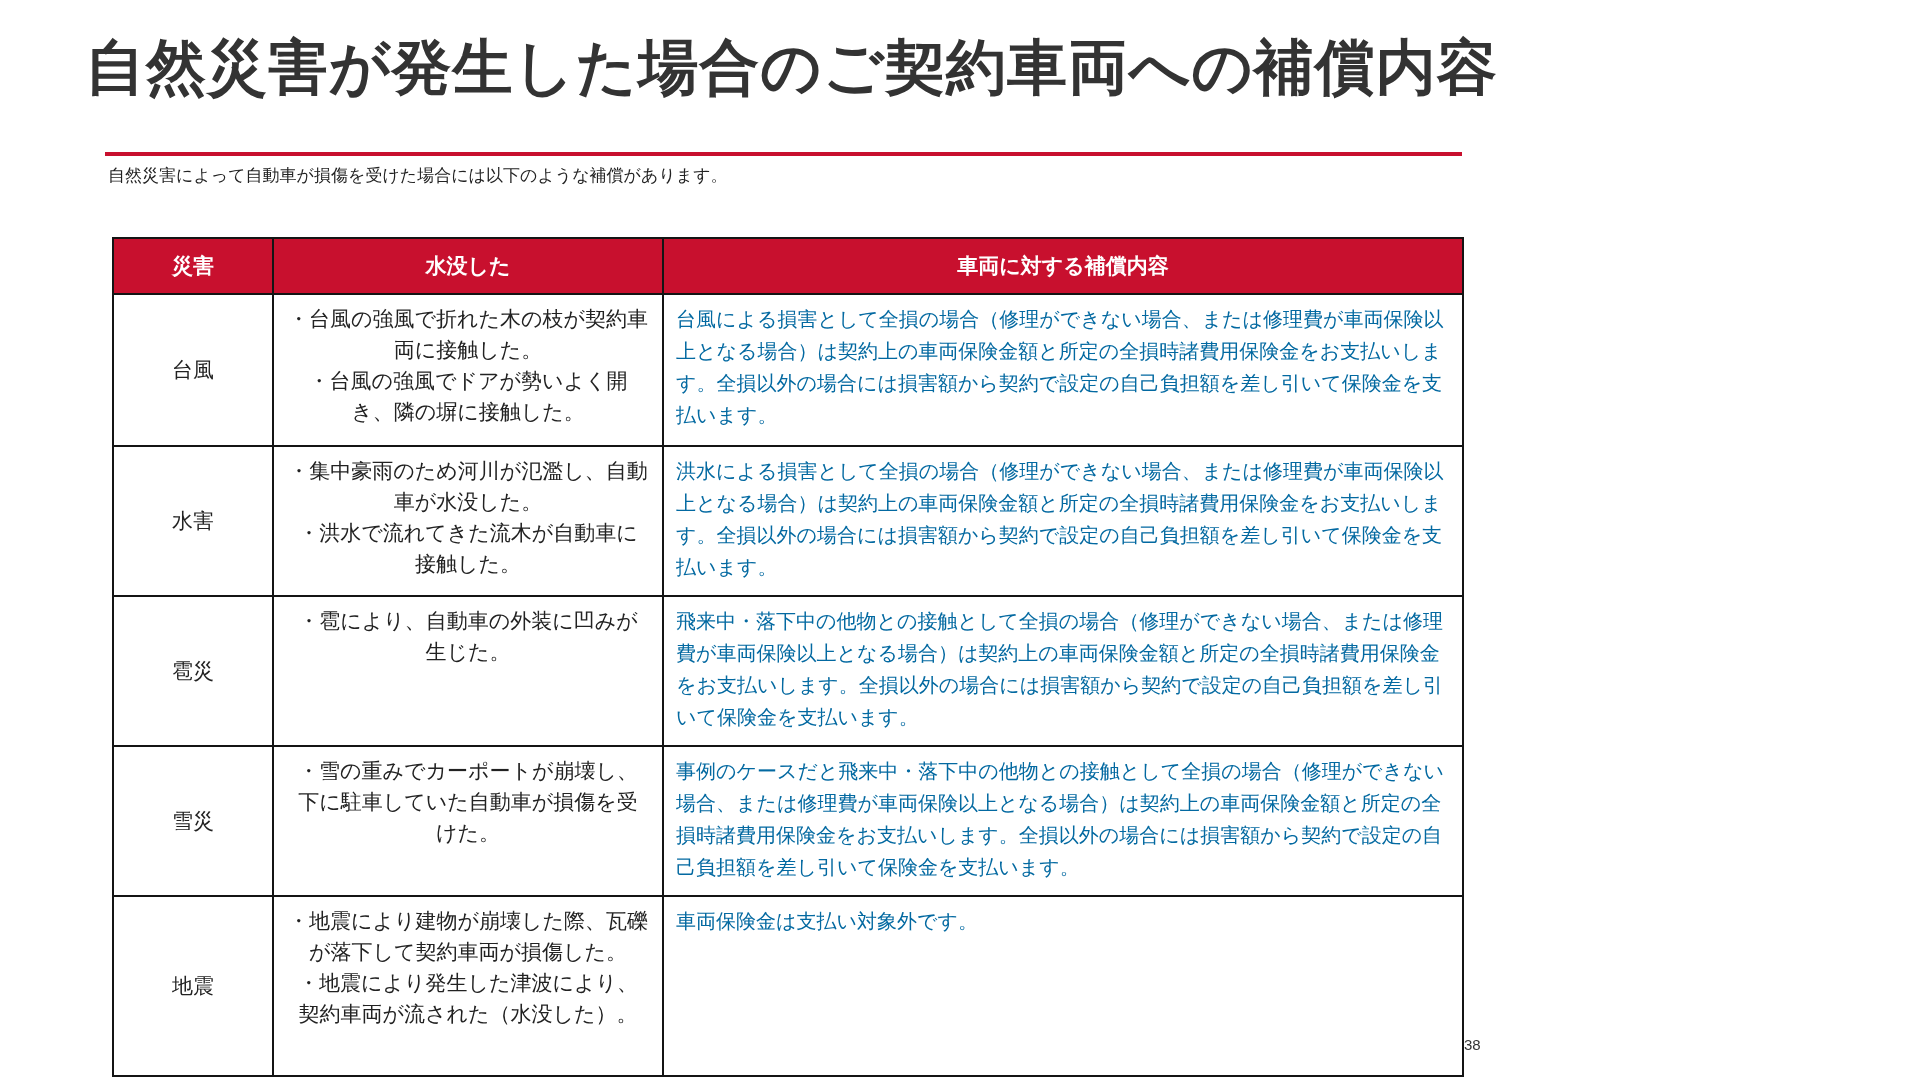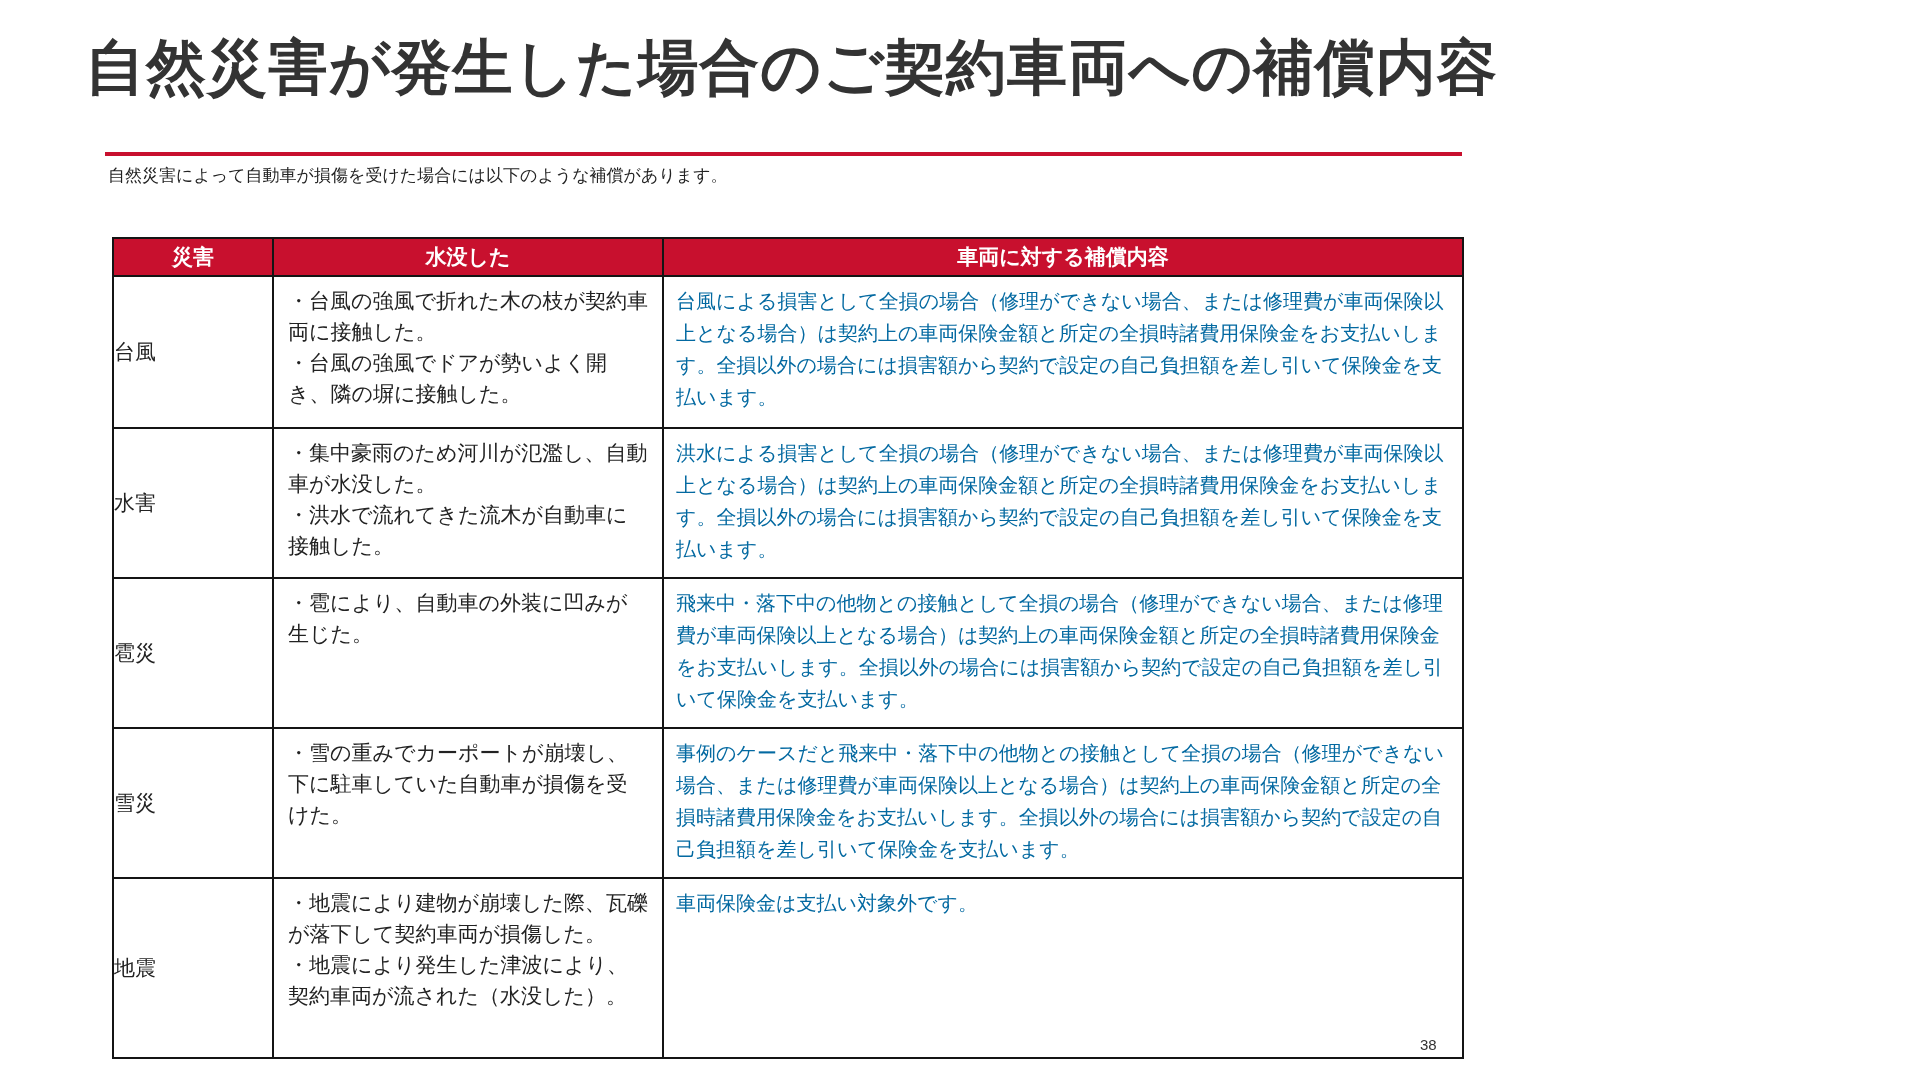--- a/index.html
+++ b/index.html
@@ -24,38 +24,38 @@
     position:absolute; left:112px; top:237px;
     width:1350px; table-layout:fixed; border-collapse:collapse;
     border:2px solid #141414;
   }
   .comp-table th, .comp-table td {
     border:2px solid #141414;
   }
   .comp-table th {
     background:#C8102E; color:#ffffff;
     font-size:21px; font-weight:bold; text-align:center;
-    height:38px; padding:0 4px;
+    height:56px; padding:0 4px;
   }
   td.cell-disaster {
-    width:160px; vertical-align:middle;
+    width:160px; text-align:center; vertical-align:middle;
     font-size:21px; color:#222222;
   }
   td.cell-examples {
     width:390px; vertical-align:top;
     padding:9px 14px 6px 14px;
-    font-size:21px; line-height:1.47; color:#222222;
+    font-size:21px; line-height:1.47; color:#222222;text-align:center;
   }
   td.cell-comp {
     width:800px; vertical-align:top;
     padding:8px 12px 12px 12px;
     font-size:20px; line-height:1.6; color:#0369a1;
   }
   .bullet { display:block; }
-  .pagenum-abs { position:absolute; left:1420px; top:1036px; font-size:15px; color:#333333; }
+  .pagenum-abs { position:absolute; left:1464px; top:1036px; font-size:15px; color:#333333; }
 </style>
 </head>
 <body>
 
 <h1 class="slide-title">自然災害が発生した場合のご契約車両への補償内容</h1>
 <div class="title-rule"></div>
 <p class="slide-subtitle">自然災害によって自動車が損傷を受けた場合には以下のような補償があります。</p>
 
 <table class="comp-table">
   <colgroup>

